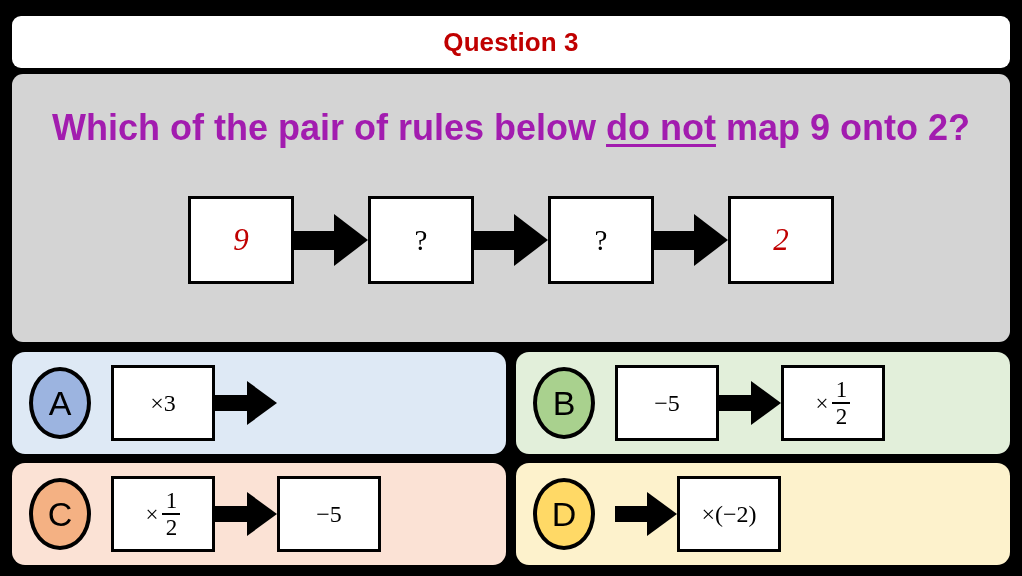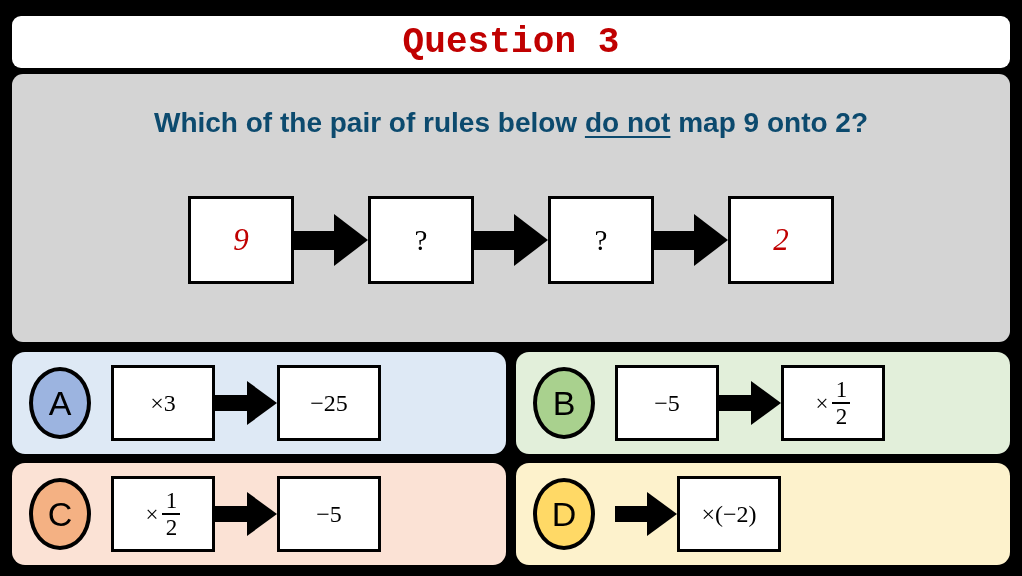--- a/index.html
+++ b/index.html
@@ -31,46 +31,46 @@
     height: 52px;
     background: #ffffff;
     border-radius: 9px;
     display: flex;
     align-items: center;
     justify-content: center;
     box-sizing: border-box;
   }
   .title-text {
     color: #C00000;
-    font-size: 36px;
+    font-size: 26px;
     font-weight: bold;
-    font-family: Liberation Mono, monospace;
+    font-family: Liberation Sans, sans-serif;
     letter-spacing: 0.1px;
   }
 
   
   .question-panel {
     position: absolute;
     left: 12px;
     top: 74px;
     width: 998px;
     height: 268px;
     background: #D4D4D4;
     border-radius: 11px;
     box-sizing: border-box;
   }
   .question-text {
     position: absolute;
     left: 0;
     top: 33px;
     width: 100%;
     text-align: center;
-    font-size: 28px;
+    font-size: 36px;
     font-weight: bold;
-    color: #0c4a6e;
+    color: #a21caf;
     font-family: "Liberation Sans", sans-serif;
     white-space: nowrap;
   }
   .q-underline {
     text-decoration: underline;
     text-underline-offset: 4px;
   }
 
   
   .chain {
@@ -252,21 +252,20 @@
   </div>
 
   <div class="opt opt-a" style="background: rgb(222, 233, 245);">
     <div class="opt-badge" style="background: rgb(156, 180, 224);">A</div>
     <div class="opt-chain">
       <div class="mbox">×3</div>
       <div class="arrow">
         <div class="shaft"></div>
           <div class="head"></div>
       </div>
-      <div class="mbox">−25</div>
     </div>
   </div>
 
   <div class="opt opt-b" style="background: rgb(226, 239, 218);">
     <div class="opt-badge" style="background: rgb(169, 209, 142);">B</div>
     <div class="opt-chain">
       <div class="mbox">−5</div>
       <div class="arrow">
         <div class="shaft"></div>
           <div class="head"></div>

